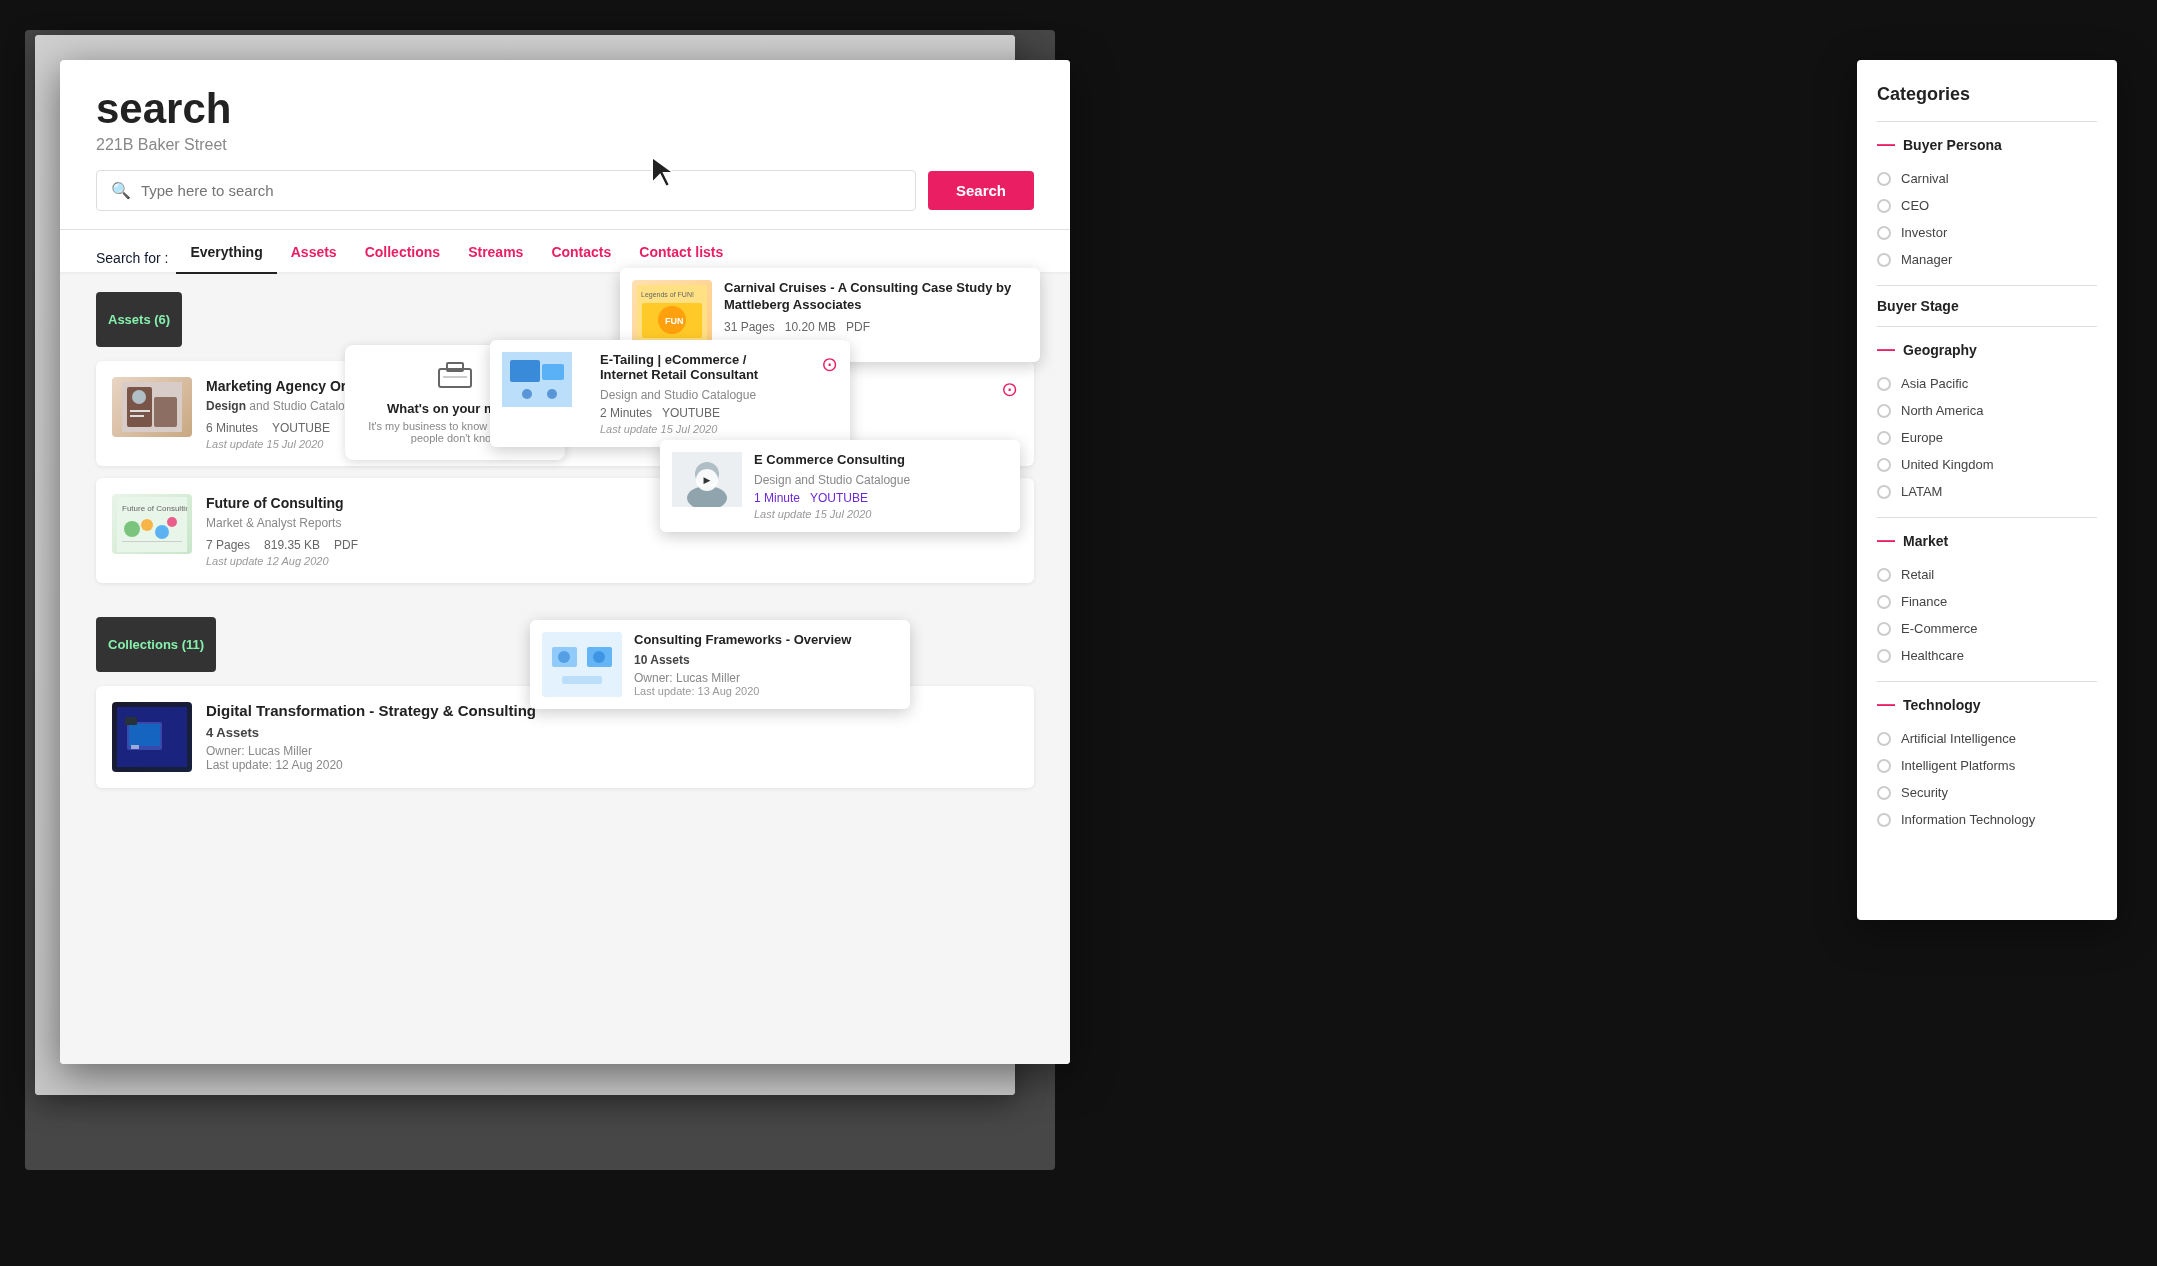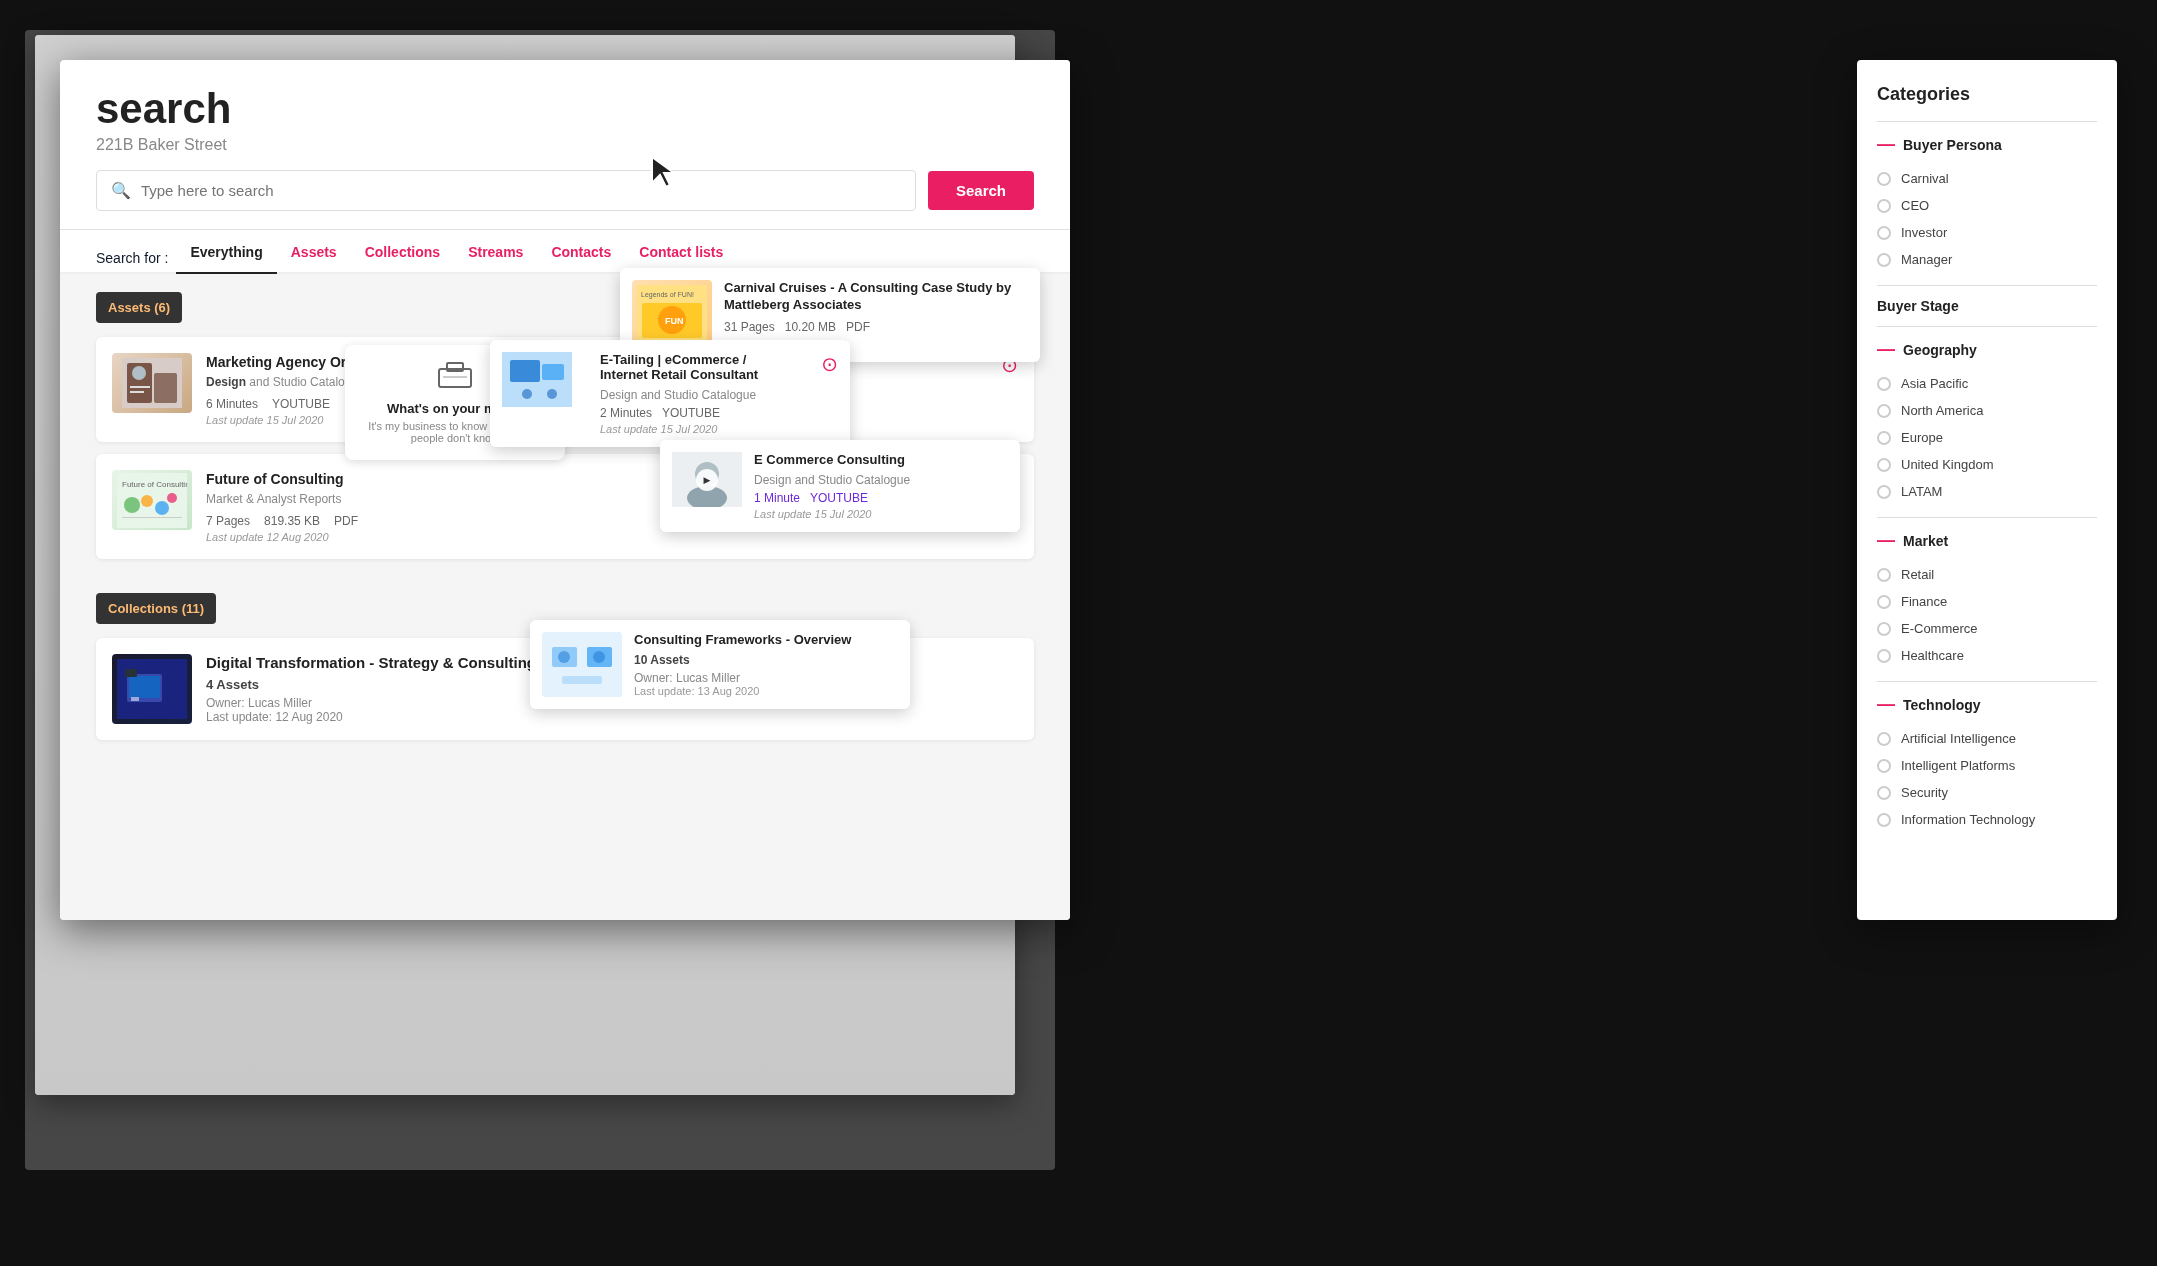--- a/index.html
+++ b/index.html
@@ -18,21 +18,21 @@
       inset: 0;
       background: #111;
     }
 
     
     .main-card {
       position: absolute;
       top: 60px;
       left: 60px;
       width: 1010px;
-      height: 860px;
+      height: 1004px;
       background: #f0f0f0;
       border-radius: 4px;
       box-shadow: 0 10px 40px rgba(0,0,0,0.5);
       overflow: hidden;
     }
 
     
     .main-card-header {
       background: white;
       padding: 28px 36px 18px 36px;
@@ -143,24 +143,24 @@
     
     .section-header {
       display: flex;
       align-items: center;
       padding: 18px 0 14px 0;
       gap: 0;
     }
 
     .section-badge {
       background: #333;
-      color: #fdba74;
+      color: #86efac;
       font-size: 13px;
       font-weight: 600;
-      padding: 8px 12px;
+      padding: 20px 12px;
       border-radius: 4px;
     }
 
     
     .asset-card {
       background: white;
       border-radius: 6px;
       padding: 16px;
       margin-bottom: 12px;
       display: flex;

